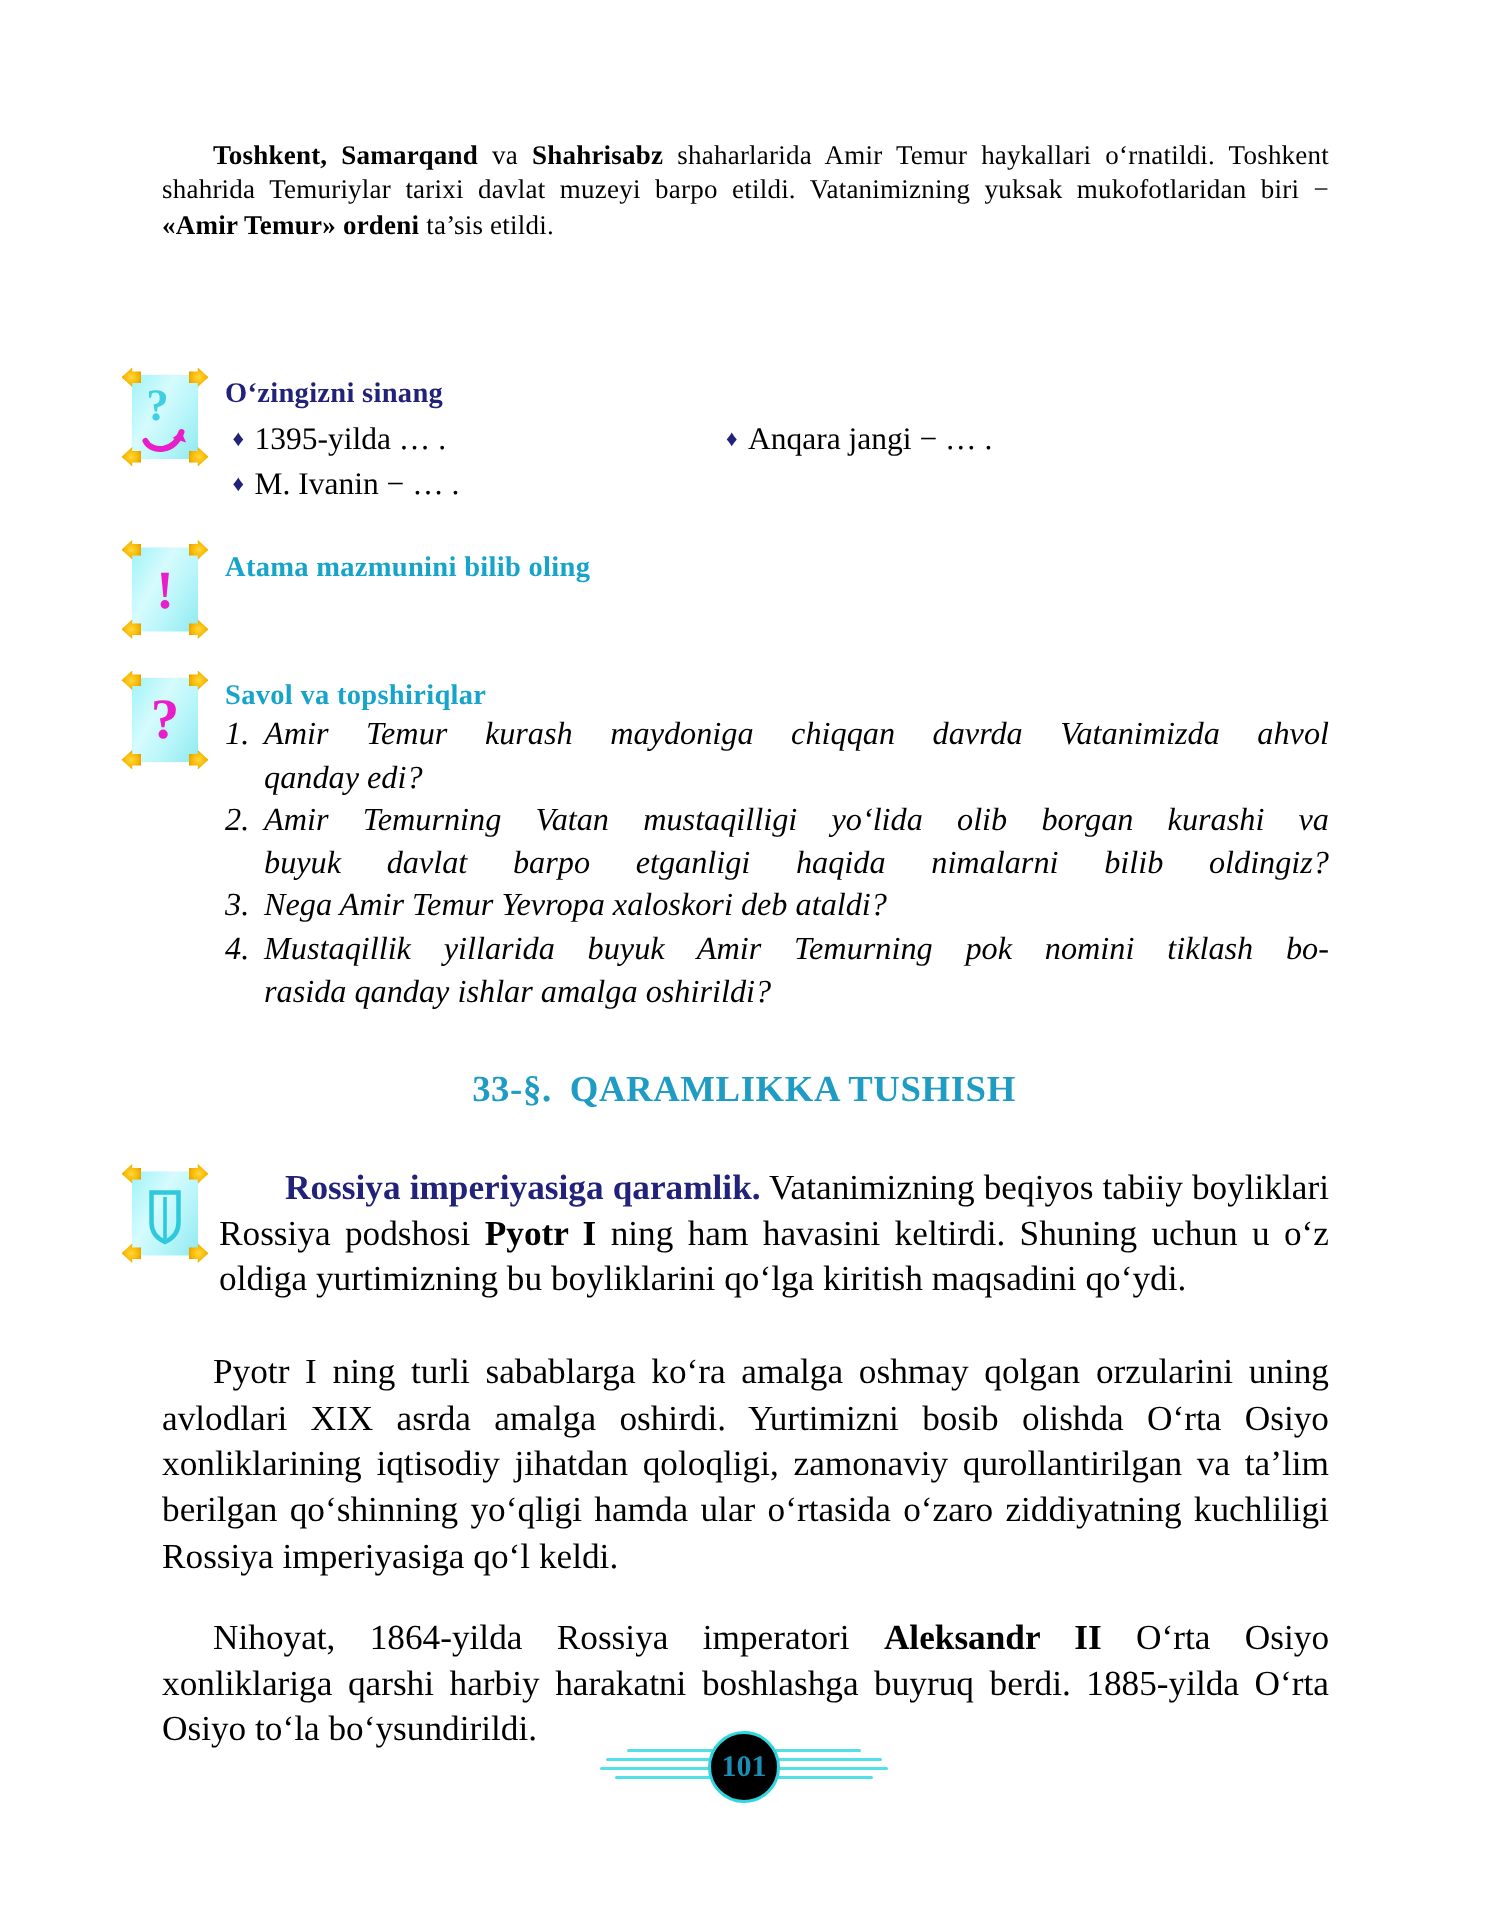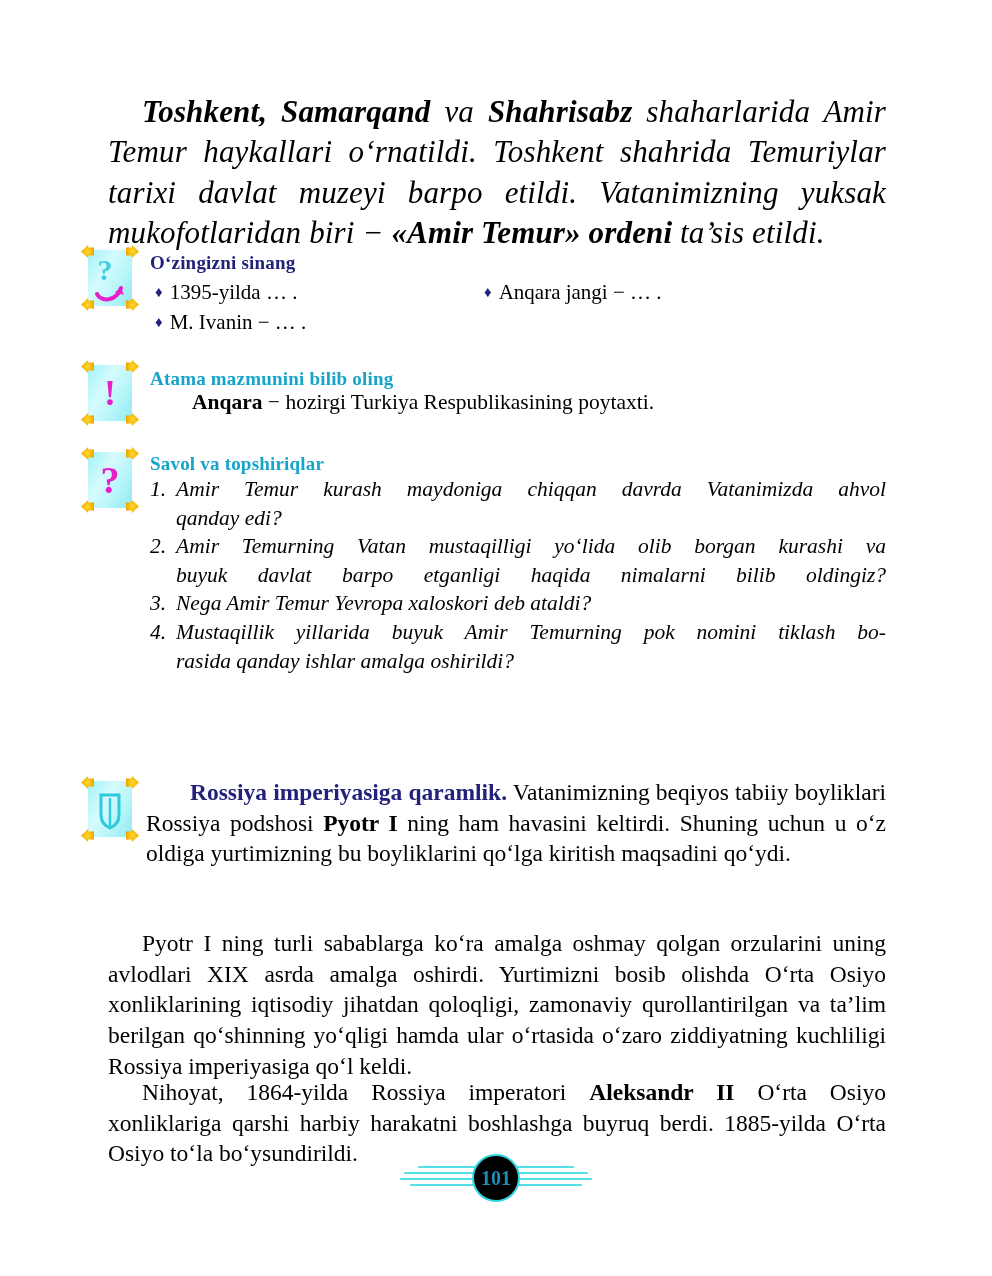--- a/index.html
+++ b/index.html
@@ -26,26 +26,25 @@
   
   .content {
     position: absolute;
     left: 108px;
     top: 92px;
     width: 778px;
   }
 
   p.body {
     margin: 0;
-    font-size: 31px;
+    font-size: 18px;
     line-height: 1.305;
     text-align: justify;
     text-indent: 34px;
     letter-spacing: 0.15px;
-    font-style: italic;
   }
   b, .b { font-weight: bold; }
 
   
   .iconbox {
     position: absolute;
     width: 44px;
     height: 56px;
     background: linear-gradient(120deg, #9ff3f7 0%, #d6fbfd 38%, #b9f6fa 65%, #8fe9ef 100%);
     box-shadow: 0 0 1px rgba(0,0,0,.07);
@@ -269,23 +268,20 @@
   </div>
 
   <div class="iconbox" style="left:88px; top:365px;">
     <span class="corner tl"></span>
     <span class="corner tr"></span>
     <span class="corner bl"></span>
     <span class="corner br"></span>
     <span class="glyph" style="font-size:36px; color:#e81ecb;">!</span>
   </div>
   <div class="rubric-title cyan" style="left:150px; top:368px;">Atama mazmunini bilib oling</div>
-  <div class="term-def" style="left:192px; top:390px;">
-    <b>Anqara</b><span>&nbsp;</span><span>−</span><span> hozirgi Turkiya Respublikasining poytaxti.</span>
-  </div>
 
   <div class="iconbox" style="left:88px; top:452px;">
     <span class="corner tl"></span>
     <span class="corner tr"></span>
     <span class="corner bl"></span>
     <span class="corner br"></span>
     <span class="glyph" style="font-size:38px; color:#e81ecb;">?</span>
   </div>
   <div class="rubric-title cyan" style="left:150px; top:453px;">Savol va topshiriqlar</div>
 
@@ -317,37 +313,40 @@
     <div class="q-row">
       <span class="q-num">4.</span>
       <span class="q-text">
         <span class="jline stretch">Mustaqillik yillarida buyuk Amir Temurning pok nomini tiklash bo-</span>
         <span class="jline">rasida qanday ishlar amalga oshirildi?</span>
       </span>
     </div>
 
   </div>
 
+  <div class="section-heading">
+    <span class="num">33-§.</span><span>QARAMLIKKA TUSHISH</span>
+  </div>
 
   <div class="iconbox" style="left:88px; top:781px;">
     <span class="corner tl"></span>
     <span class="corner tr"></span>
     <span class="corner bl"></span>
     <span class="corner br"></span>
     <span class="glyph">
       <svg width="44" height="56" viewBox="0 0 44 56" aria-hidden="true">
         <path d="M13 14 L31 14 L31 34 Q31 43 22 47 Q13 43 13 34 Z" fill="none" stroke="#2ec9dc" stroke-width="3"></path>
         <path d="M22 17 L22 45" stroke="#2ec9dc" stroke-width="2.4"></path>
       </svg>
     </span>
   </div>
 
   <div class="lead"><span class="hl">Rossiya imperiyasiga qaramlik.</span><span> Vatanimizning beqiyos tabiiy boyliklari Rossiya podshosi </span><b>Pyotr I</b><span> ning ham havasini keltirdi. Shuning uchun u o‘z oldiga yurtimizning bu boyliklarini qo‘lga kiritish maqsadini qo‘ydi.</span></div>
 
-  <div class="para-block" style="top:928px;">Pyotr I ning turli sabablarga ko‘ra amalga oshmay qolgan orzularini uning avlodlari XIX asrda amalga oshirdi. Yurtimizni bosib olishda O‘rta Osiyo xonliklarining iqtisodiy jihatdan qoloqligi, zamonaviy qurollantirilgan va ta’lim berilgan qo‘shinning yo‘qligi hamda ular o‘rtasida o‘zaro ziddiyatning kuchliligi Rossiya imperiyasiga qo‘l keldi.</div>
+  <div class="para-block" style="top:900px;">Pyotr I ning turli sabablarga ko‘ra amalga oshmay qolgan orzularini uning avlodlari XIX asrda amalga oshirdi. Yurtimizni bosib olishda O‘rta Osiyo xonliklarining iqtisodiy jihatdan qoloqligi, zamonaviy qurollantirilgan va ta’lim berilgan qo‘shinning yo‘qligi hamda ular o‘rtasida o‘zaro ziddiyatning kuchliligi Rossiya imperiyasiga qo‘l keldi.</div>
 
   <div class="para-block" style="top:1042px;margin-top:35px;"><span>Nihoyat, 1864-yilda Rossiya imperatori </span><b>Aleksandr II</b><span> O‘rta Osiyo xonliklariga qarshi harbiy harakatni boshlashga buyruq berdi. 1885-yilda O‘rta Osiyo to‘la bo‘ysundirildi.</span></div>
 
   <div class="folio">
     <div class="folio-wrap">
       <span class="wing left">
         <i style="top:12px; left:18px;  width:60px;"></i>
         <i style="top:18px; left:4px;   width:74px;"></i>
         <i style="top:24px; left:0px;   width:78px;"></i>
         <i style="top:30px; left:10px;  width:68px;"></i>

